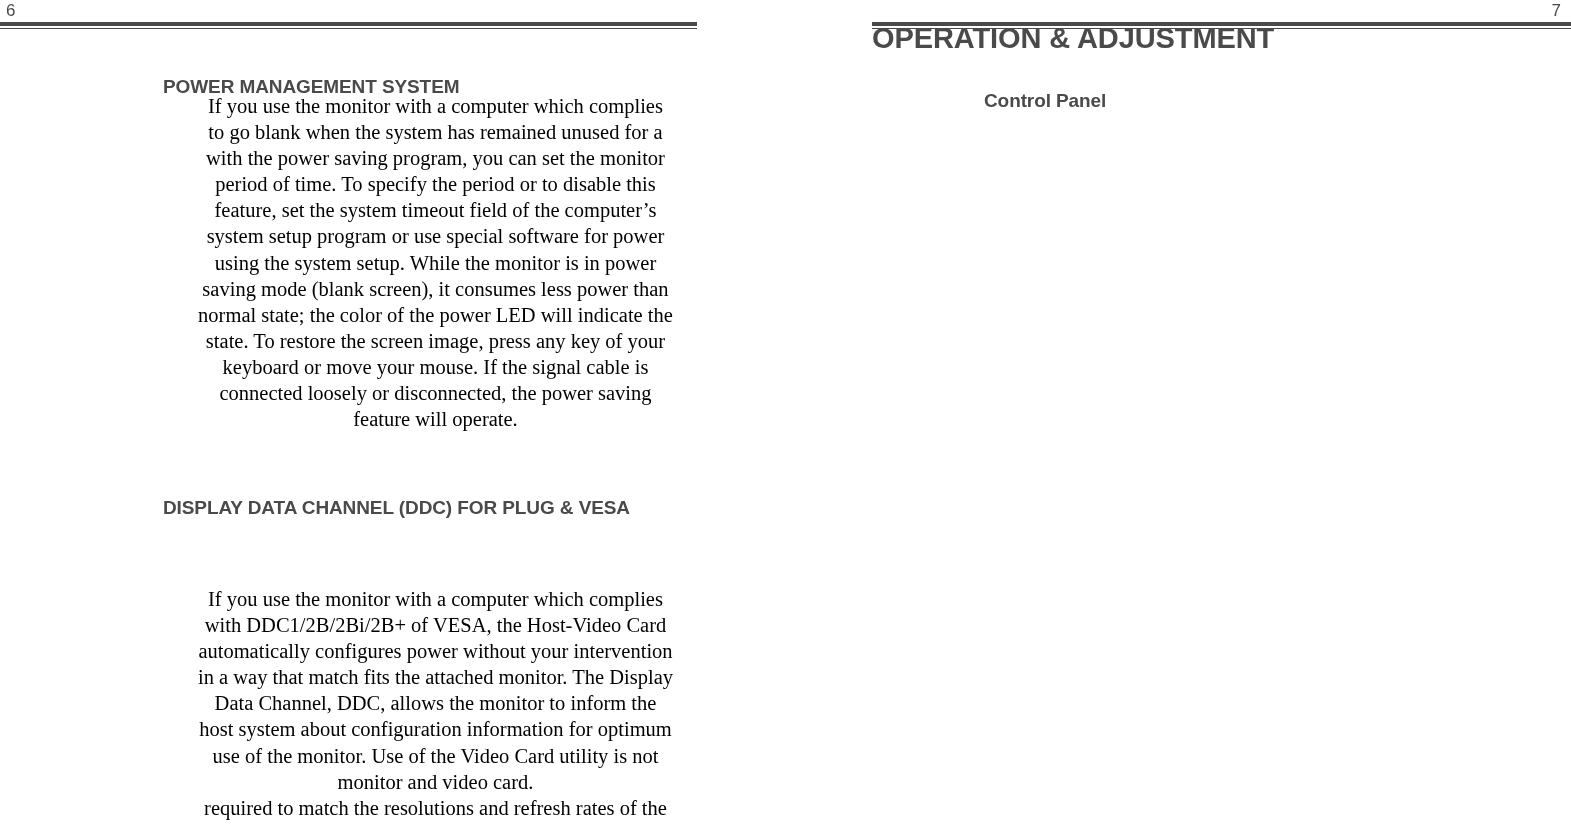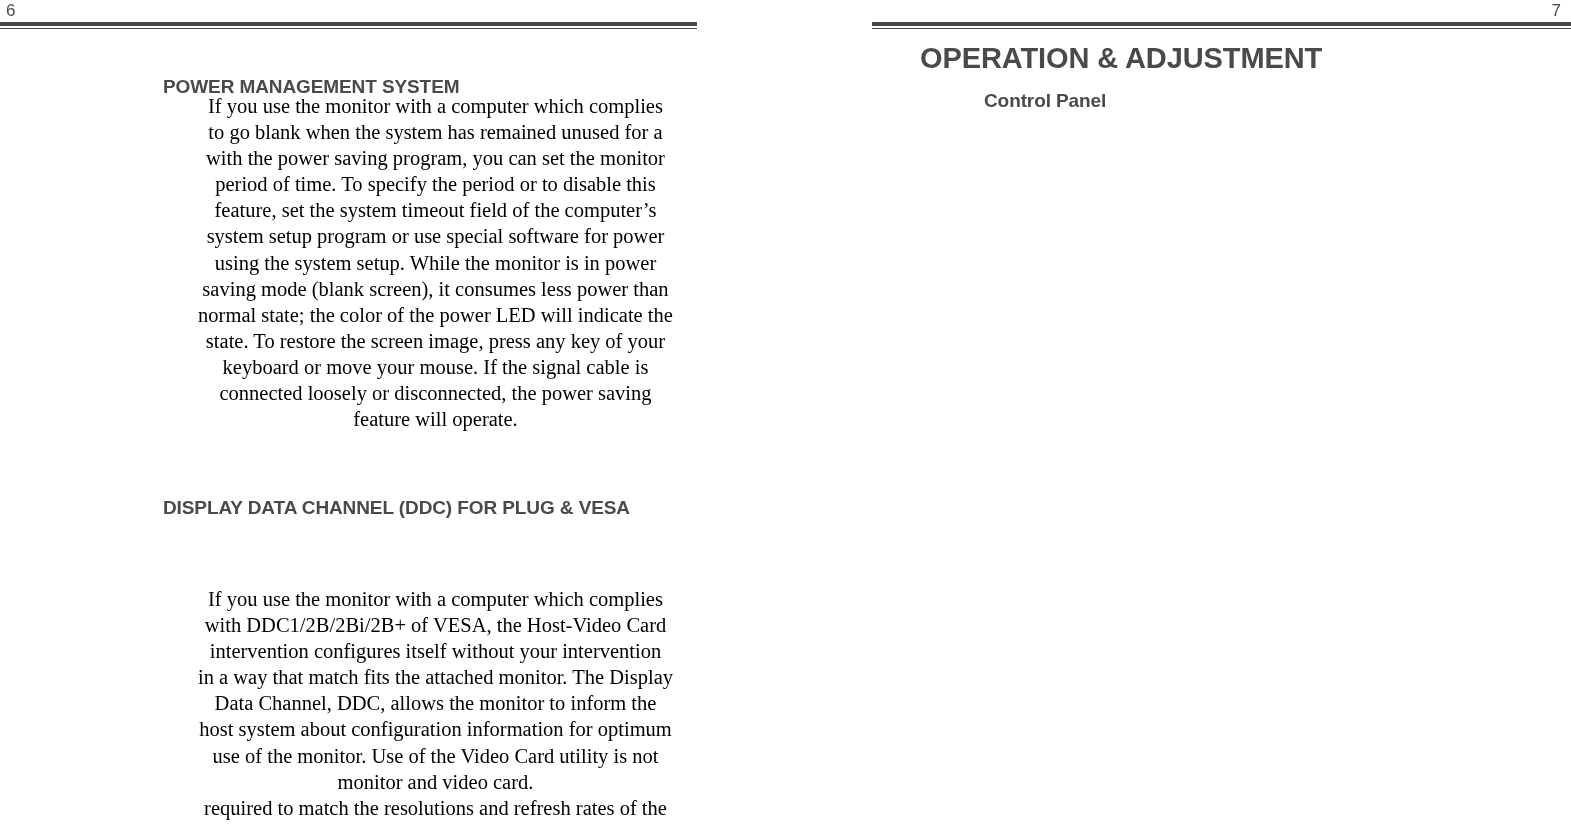--- a/index.html
+++ b/index.html
@@ -60,25 +60,24 @@
     margin: 0;
     font-family: "Liberation Sans", "DejaVu Sans", sans-serif;
     font-weight: bold;
     color: #4a4a4a;
     letter-spacing: -0.1px;
   }
 
   .chapter-title {
     position: absolute;
     left: 112px;
-    top: 42px;
+    top: 22px;
     font-size: 29px;
     line-height: 1.12;
     white-space: nowrap;
-    margin-left: 48px;
   }
   .section-title {
     position: absolute;
     left: 224px;
     top: 90px;
     font-size: 19px;
     line-height: 1.15;
   }
 
   .col-head {
@@ -136,21 +135,21 @@
   </div>
 
   <h2 class="col-head col-head-2">
     <span class="ln">DISPLAY DATA CHANNEL (DDC) FOR PLUG &amp;</span>
     <span class="ln">VESA</span>
   </h2>
 
   <div class="body-par body-par-2">
     <span class="ln">If you use the monitor with a computer which complies</span>
     <span class="ln">with DDC1/2B/2Bi/2B+ of VESA, the Host-Video Card</span>
-    <span class="ln">intervention configures itself without your intervention</span>
+    <span class="ln">automatically configures power without your intervention</span>
     <span class="ln">in a way that match fits the attached monitor.  The Display</span>
     <span class="ln">Data Channel, DDC, allows the monitor to inform the</span>
     <span class="ln">host system about configuration information for optimum</span>
     <span class="ln">use of the monitor.  Use of the Video Card utility is not</span>
     <span class="ln">monitor and video card.</span>
     <span class="ln">required to match the resolutions and refresh rates of the</span>
   </div>
 </div>
 
 <div class="page page-right">

